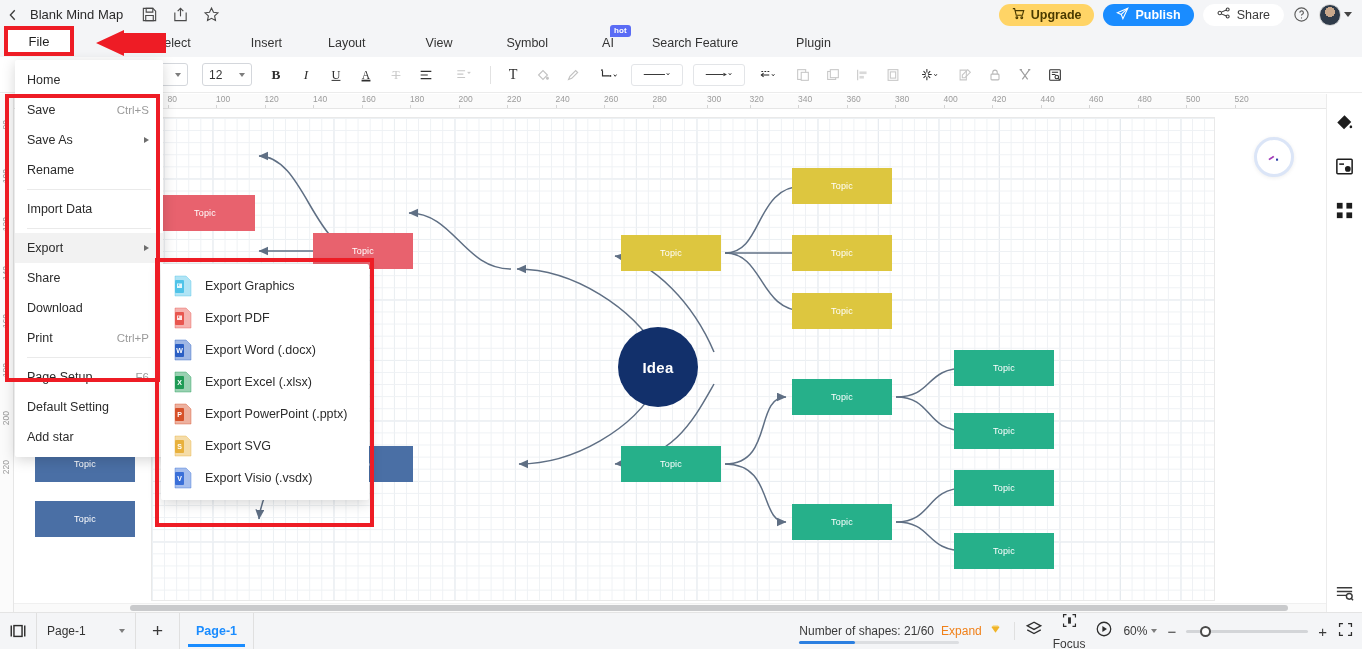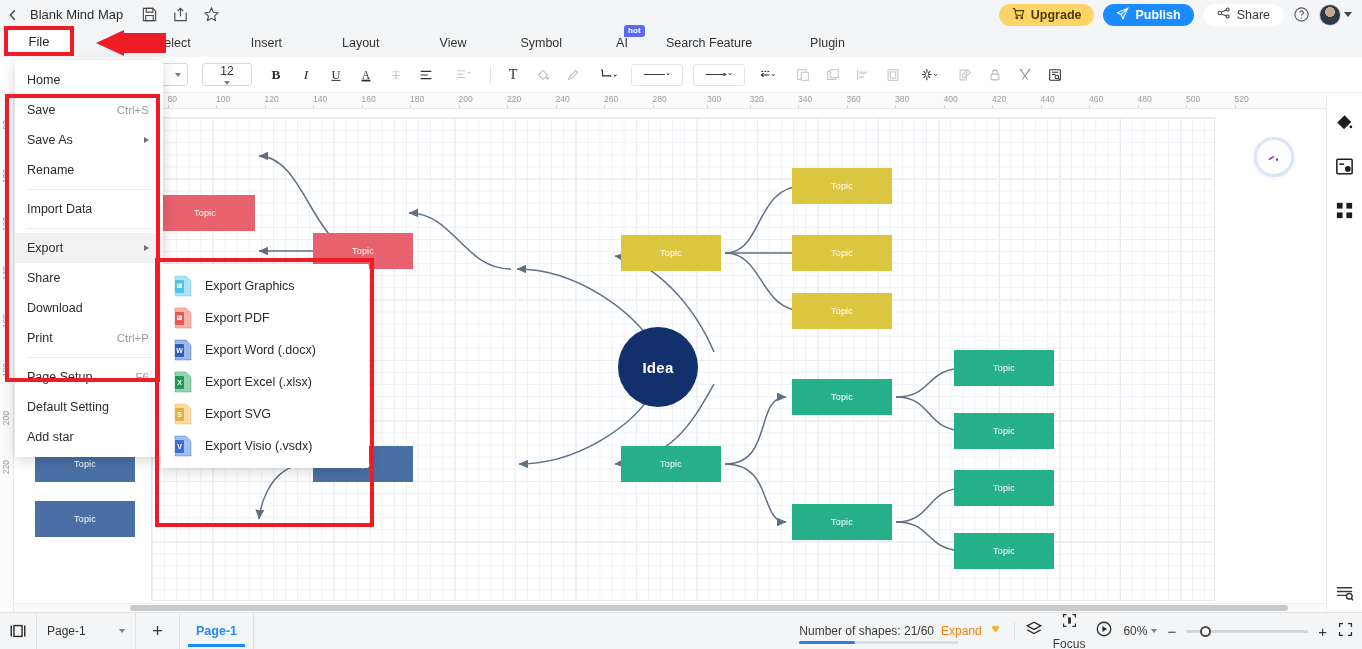--- a/index.html
+++ b/index.html
@@ -67,21 +67,21 @@
     position: absolute; left: 0; top: 57px; width: 1362px; height: 36px;
     background: #ffffff; border-bottom: 1px solid #ececec;
     display: flex; align-items: center; padding-left: 80px; gap: 2px;
   }
   .select-box {
     height: 23px; border: 1px solid #d4d7dc; border-radius: 3px;
     display: flex; align-items: center; justify-content: space-between;
     padding: 0 6px; font-size: 12px; color: #333; cursor: pointer; background: #fff;
   }
   .font-box { width: 108px; }
-  .size-box { width: 50px; margin-left: 12px; flex-direction: column; }
+  .size-box { width: 50px; margin-left: 12px; }
   .sel-caret { width: 0; height: 0; border-left: 3.5px solid transparent; border-right: 3.5px solid transparent; border-top: 4.5px solid #7d7d7d; }
   .tbtn {
     width: 28px; height: 28px; display: flex; align-items: center; justify-content: center;
     cursor: pointer; color: #2f2f2f; border-radius: 3px; flex: none;
   }
   .tbtn.dim { color: #c7c7c7; }
   .tbtn-wide { width: 40px; }
   .tsep { width: 1px; height: 18px; background: #e2e2e2; margin: 0 6px; flex: none; }
   .linebox {
     width: 52px; height: 22px; border: 1px solid #e3e5e8; border-radius: 3px;
@@ -297,21 +297,21 @@
         <div class="avatar"></div>
         <div class="caret-dn"></div>
       </div>
     </div>
   </div>
 
   <div class="menubar">
     <div class="menu-item" style="margin-left:22px;width:50px;text-align:center">File</div>
     <div class="menu-item" style="margin-left:78px">Select</div>
     <div class="menu-item" style="margin-left:48px">Insert</div>
-    <div class="menu-item" style="margin-left:48px">Layout</div>
+    <div class="menu-item" style="margin-left:34px">Layout</div>
     <div class="menu-item" style="margin-left:48px">View</div>
     <div class="menu-item" style="margin-left:42px">Symbol</div>
     <div class="menu-item" style="margin-left:42px">
       <span>AI</span>
       <span class="hot-badge">hot</span>
     </div>
     <div class="menu-item" style="margin-left:26px">Search Feature</div>
     <div class="menu-item" style="margin-left:46px">Plugin</div>
   </div>
 
@@ -741,20 +741,29 @@
         <span class="ex-ico"><svg viewBox="0 0 20 22" width="20" height="22">
             <path d="M2 1h11l5 5v15H2z" fill="#1f9a55" opacity=".45"></path>
             <path d="M2 1h11l5 5v15H2z" fill="none" stroke="#1f9a55" stroke-width=".8" opacity=".5"></path>
             <rect x="2" y="5" width="9" height="13" rx="1" fill="#1f9a55"></rect>
             <text x="6.5" y="14" text-anchor="middle" font-family="Liberation Sans, sans-serif" font-size="7" font-weight="bold" fill="#ffffff">X</text>
           </svg></span>
         <span class="ex-label">Export Excel (.xlsx)</span>
       </div>
       <div class="ex-item">
         <span class="ex-ico"><svg viewBox="0 0 20 22" width="20" height="22">
+            <path d="M2 1h11l5 5v15H2z" fill="#d6512a" opacity=".45"></path>
+            <path d="M2 1h11l5 5v15H2z" fill="none" stroke="#d6512a" stroke-width=".8" opacity=".5"></path>
+            <rect x="2" y="5" width="9" height="13" rx="1" fill="#d6512a"></rect>
+            <text x="6.5" y="14" text-anchor="middle" font-family="Liberation Sans, sans-serif" font-size="7" font-weight="bold" fill="#ffffff">P</text>
+          </svg></span>
+        <span class="ex-label">Export PowerPoint (.pptx)</span>
+      </div>
+      <div class="ex-item">
+        <span class="ex-ico"><svg viewBox="0 0 20 22" width="20" height="22">
             <path d="M2 1h11l5 5v15H2z" fill="#e8b13d" opacity=".45"></path>
             <path d="M2 1h11l5 5v15H2z" fill="none" stroke="#e8b13d" stroke-width=".8" opacity=".5"></path>
             <rect x="2" y="5" width="9" height="13" rx="1" fill="#e8b13d"></rect>
             <text x="6.5" y="14" text-anchor="middle" font-family="Liberation Sans, sans-serif" font-size="7" font-weight="bold" fill="#ffffff">S</text>
           </svg></span>
         <span class="ex-label">Export SVG</span>
       </div>
       <div class="ex-item">
         <span class="ex-ico"><svg viewBox="0 0 20 22" width="20" height="22">
             <path d="M2 1h11l5 5v15H2z" fill="#3a6fd8" opacity=".45"></path>

